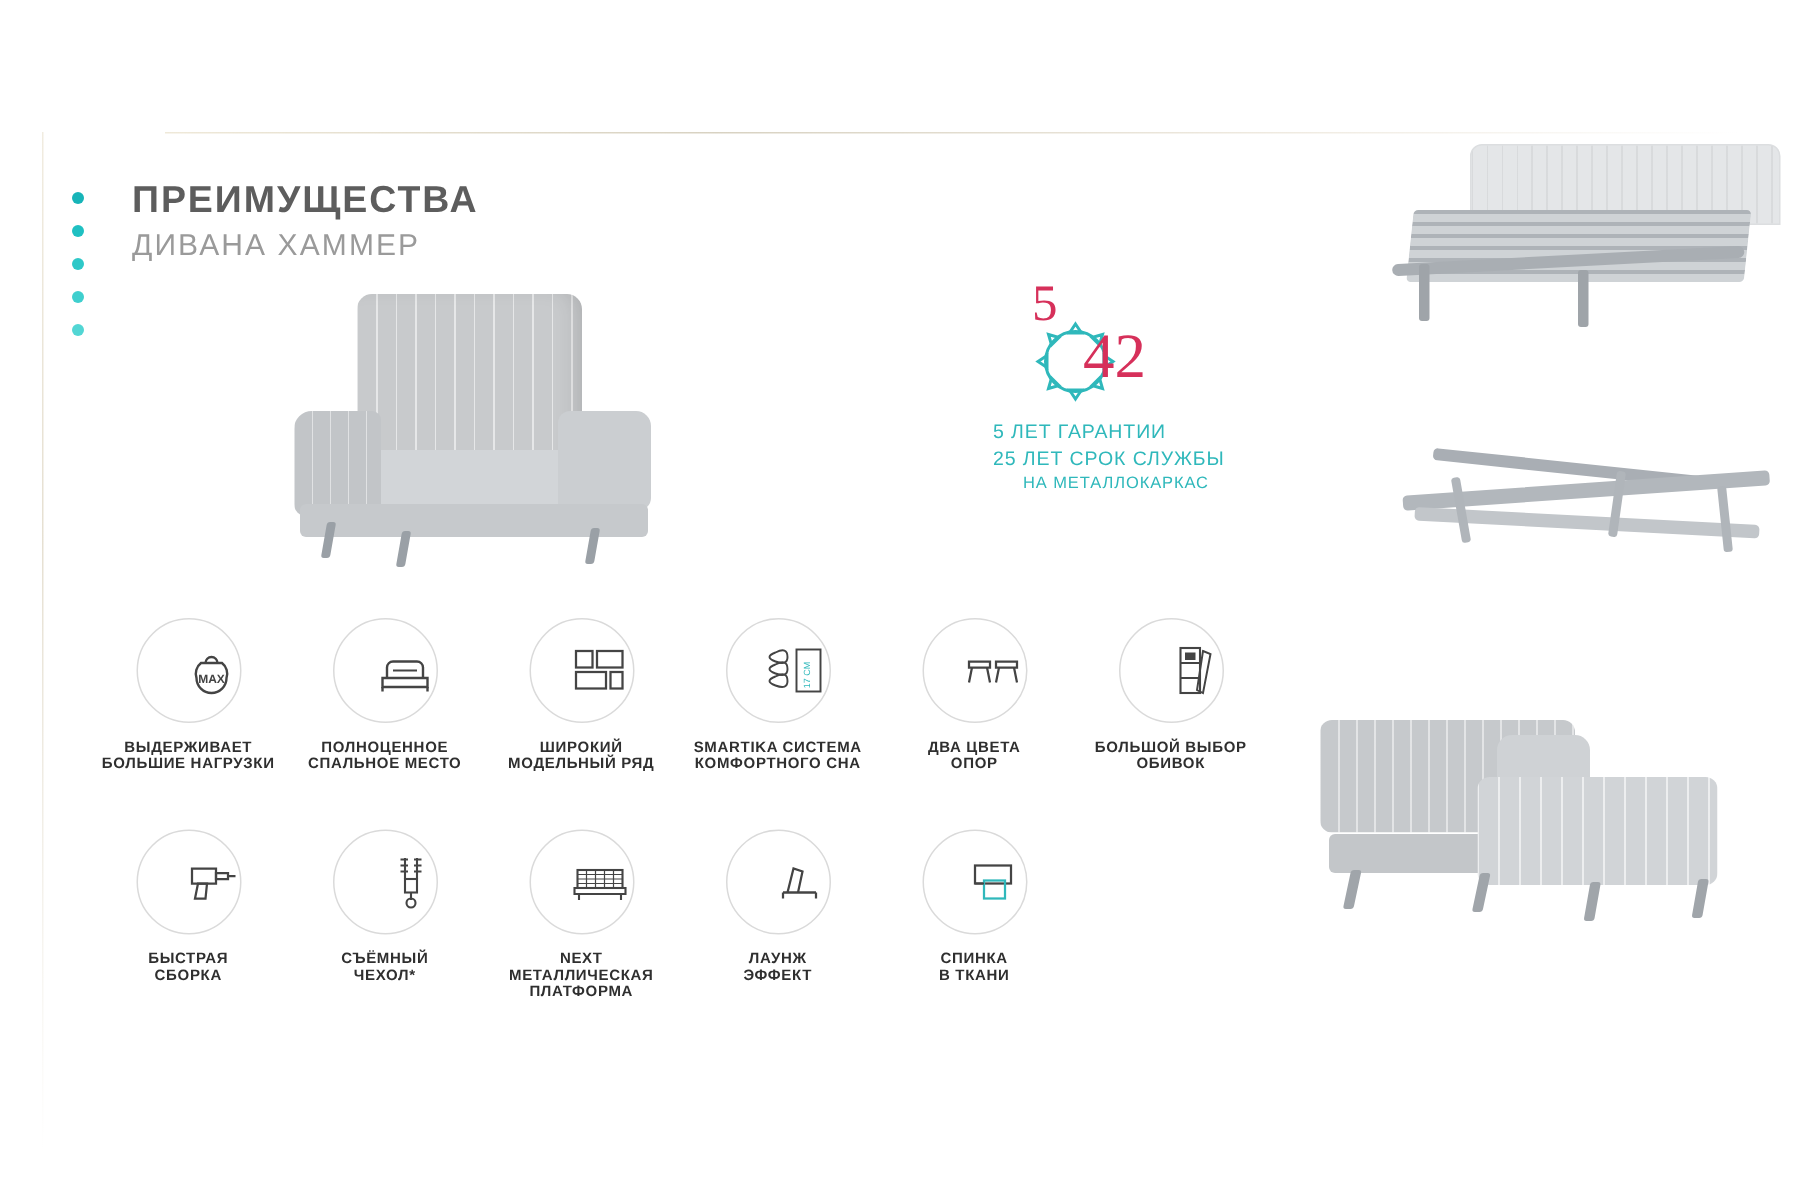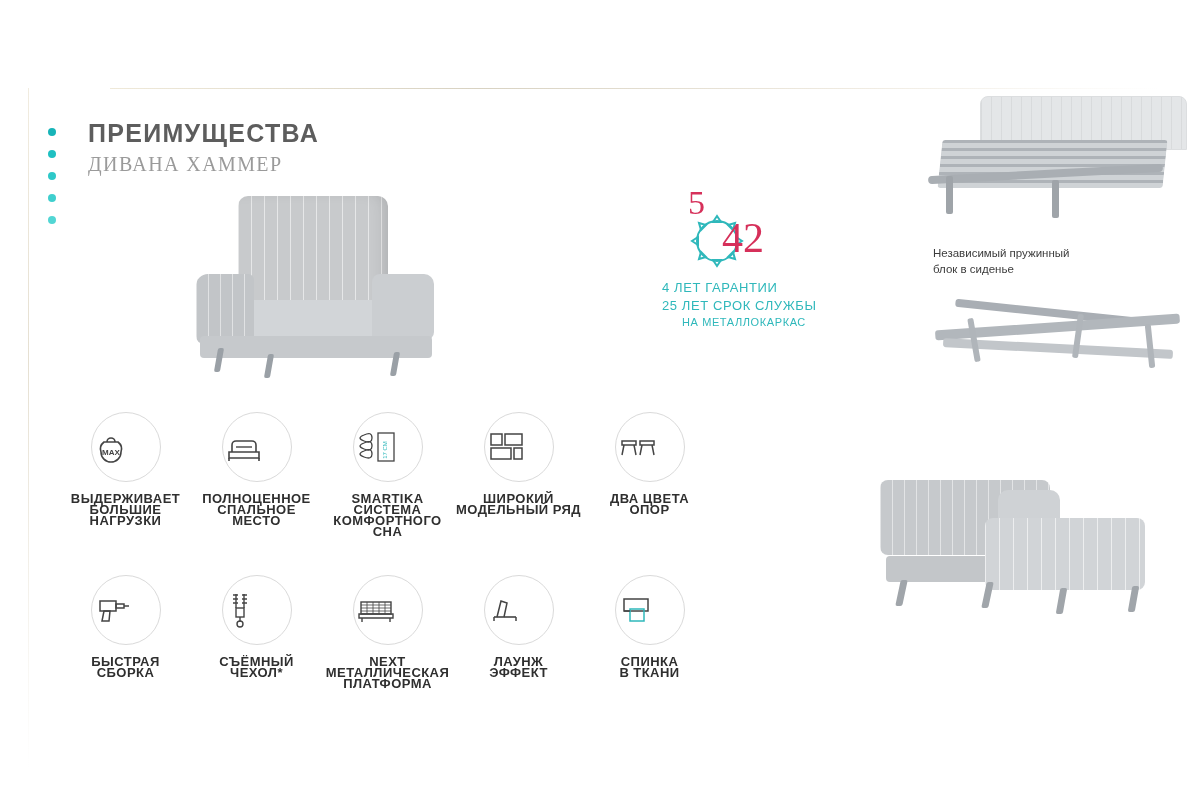--- a/index.html
+++ b/index.html
@@ -26,21 +26,20 @@
   
   .heading{position:absolute;left:88px;top:118px;}
   .heading .l1{
     font-size:25px;font-weight:bold;color:#5d5d5d;letter-spacing:1.3px;
     line-height:30px;
     text-align:right;
   }
   .heading .l2{
     font-size:20px;color:#9a9a9a;letter-spacing:1.4px;line-height:26px;
     margin-top:3px;
-    font-family:Liberation Serif, serif;
   }
   .dots{position:absolute;left:48px;top:128px;}
   .dots i{
     display:block;width:8px;height:8px;border-radius:50%;
     background:#17b4b8;margin-bottom:14px;
   }
   .dots i:nth-child(2){background:#1fc0c2;}
   .dots i:nth-child(3){background:#2ec8c8;}
   .dots i:nth-child(4){background:#3fcfce;}
   .dots i:nth-child(5){background:#52d6d4;}
@@ -163,25 +162,25 @@
   .ph3 .lg4{left:250px;top:116px;width:7px;height:26px;transform:skewX(-10deg);}
 
   
   .features{position:absolute;left:60px;top:412px;width:820px;}
   .frow{display:flex;}
   .frow.r2{margin-top:38px;}
   .fcell{width:131px;text-align:center;}
   .circle{
     width:68px;height:68px;border-radius:50%;
     border:1px solid #dadada;margin:0 auto;
-    display:flex;align-items:center;justify-content:flex-start;
+    display:flex;align-items:center;justify-content:flex-end;
     background:#fff;
   }
   .flabel{
-    margin-top:11px;font-size:13px;line-height:11px;
+    margin-top:11px;font-size:10px;line-height:11px;
     letter-spacing:.45px;color:#2f2f2f;font-weight:bold;text-transform:uppercase;
   }
 </style>
 </head>
 <body>
 
 <div class="page">
 
   <div class="top-rule"></div>
   <div class="left-rule"></div>
@@ -223,35 +222,31 @@
             <path d="M15 15 l7 2 -5 5z"></path>
               <path d="M51 51 l-7 -2 5 -5z"></path>
             <path d="M51 15 l-2 7 -5 -5z"></path>
               <path d="M15 51 l2 -7 5 5z"></path>
           </g>
         </g>
       </svg>
     </div>
     <div class="g5">5</div>
     <div class="g25">42</div>
-    <div class="g-line1">4 ЛЕТ ГАРАНТИИ</div>
+    <div class="g-line1">5 ЛЕТ ГАРАНТИИ</div>
     <div class="g-line2">25 ЛЕТ СРОК СЛУЖБЫ</div>
     <div class="g-line3">НА МЕТАЛЛОКАРКАС</div>
   </div>
 
   <div class="photo ph1">
     <div class="mattress"></div>
     <div class="frame"></div>
     <div class="bar"></div>
     <div class="legA"></div>
     <div class="legB"></div>
-  </div>
-  <div class="cap cap1">
-    <div>Независимый пружинный</div>
-    <div>блок в сиденье</div>
   </div>
 
   <div class="photo ph2">
     <div class="gr3"></div>
     <div class="gr1"></div>
     <div class="gr2"></div>
     <div class="vl v1"></div>
     <div class="vl v2"></div>
     <div class="vl v3"></div>
   </div>
@@ -295,64 +290,78 @@
           </svg>
         </div>
         <div class="flabel">
           <div>ПОЛНОЦЕННОЕ</div>
           <div>СПАЛЬНОЕ МЕСТО</div>
         </div>
       </div>
 
       <div class="fcell">
         <div class="circle">
+          <svg width="44" height="34" viewBox="0 0 44 34">
+            <rect x="6" y="4" width="11" height="11" fill="none" stroke="#444" stroke-width="1.5"></rect>
+            <rect x="20" y="4" width="17" height="11" fill="none" stroke="#444" stroke-width="1.5"></rect>
+            <rect x="6" y="18" width="20" height="11" fill="none" stroke="#444" stroke-width="1.5"></rect>
+            <rect x="29" y="18" width="8" height="11" fill="none" stroke="#444" stroke-width="1.5"></rect>
+          </svg>
+        </div>
+        <div class="flabel">
+          <div>ШИРОКИЙ</div>
+          <div>МОДЕЛЬНЫЙ РЯД</div>
+        </div>
+      </div>
+
+      <div class="fcell">
+        <div class="circle">
           <svg width="46" height="36" viewBox="0 0 46 36">
             <path d="M10 6 q8 -4 8 3 q0 6 -8 3 q-8 -3 0 -6" fill="none" stroke="#444" stroke-width="1.3"></path>
             <path d="M10 14 q8 -4 8 3 q0 6 -8 3 q-8 -3 0 -6" fill="none" stroke="#444" stroke-width="1.3"></path>
             <path d="M10 22 q8 -4 8 3 q0 6 -8 3 q-8 -3 0 -6" fill="none" stroke="#444" stroke-width="1.3"></path>
             <rect x="24" y="4" width="16" height="28" fill="none" stroke="#444" stroke-width="1.3"></rect>
             <text x="33" y="21" font-size="6" fill="#2fb8bb" text-anchor="middle" transform="rotate(-90 33 21)" font-family="Liberation Sans, sans-serif">17 СМ</text>
           </svg>
         </div>
         <div class="flabel">
           <div>SMARTIKA СИСТЕМА</div>
           <div>КОМФОРТНОГО СНА</div>
         </div>
       </div>
 
       <div class="fcell">
         <div class="circle">
-          <svg width="44" height="34" viewBox="0 0 44 34">
-            <rect x="6" y="4" width="11" height="11" fill="none" stroke="#444" stroke-width="1.5"></rect>
-            <rect x="20" y="4" width="17" height="11" fill="none" stroke="#444" stroke-width="1.5"></rect>
-            <rect x="6" y="18" width="20" height="11" fill="none" stroke="#444" stroke-width="1.5"></rect>
-            <rect x="29" y="18" width="8" height="11" fill="none" stroke="#444" stroke-width="1.5"></rect>
-          </svg>
-        </div>
-        <div class="flabel">
-          <div>ШИРОКИЙ</div>
-          <div>МОДЕЛЬНЫЙ РЯД</div>
-        </div>
-      </div>
-
-      <div class="fcell">
-        <div class="circle">
           <svg width="44" height="32" viewBox="0 0 44 32">
             <path d="M6 10 h14 v4 h-14z" fill="none" stroke="#444" stroke-width="1.5"></path>
             <path d="M8 14 l-2 10 M18 14 l2 10" stroke="#444" stroke-width="1.5"></path>
             <path d="M24 10 h14 v4 h-14z" fill="none" stroke="#444" stroke-width="1.5"></path>
             <path d="M26 14 l-2 10 M36 14 l2 10" stroke="#444" stroke-width="1.5"></path>
           </svg>
         </div>
         <div class="flabel">
           <div>ДВА ЦВЕТА</div>
           <div>ОПОР</div>
         </div>
       </div>
 
+      <div class="fcell">
+        <div class="circle">
+          <svg width="36" height="38" viewBox="0 0 36 38">
+            <rect x="8" y="4" width="13" height="30" fill="none" stroke="#444" stroke-width="1.4"></rect>
+            <path d="M8 14 h13 M8 24 h13" stroke="#444" stroke-width="1.2"></path>
+            <rect x="11" y="7" width="7" height="5" fill="#444"></rect>
+            <path d="M23 6 l5 2 -5 26 -4 -2z" fill="none" stroke="#444" stroke-width="1.3"></path>
+          </svg>
+        </div>
+        <div class="flabel">
+          <div>БОЛЬШОЙ ВЫБОР</div>
+          <div>ОБИВОК</div>
+        </div>
+      </div>
 
     </div>
 
     <div class="frow r2">
 
       <div class="fcell">
         <div class="circle">
           <svg width="40" height="34" viewBox="0 0 40 34">
             <path d="M8 8 h16 v10 h-16z" fill="none" stroke="#444" stroke-width="1.5"></path>
             <path d="M24 11 h8 v4 h-8z" fill="none" stroke="#444" stroke-width="1.5"></path>

